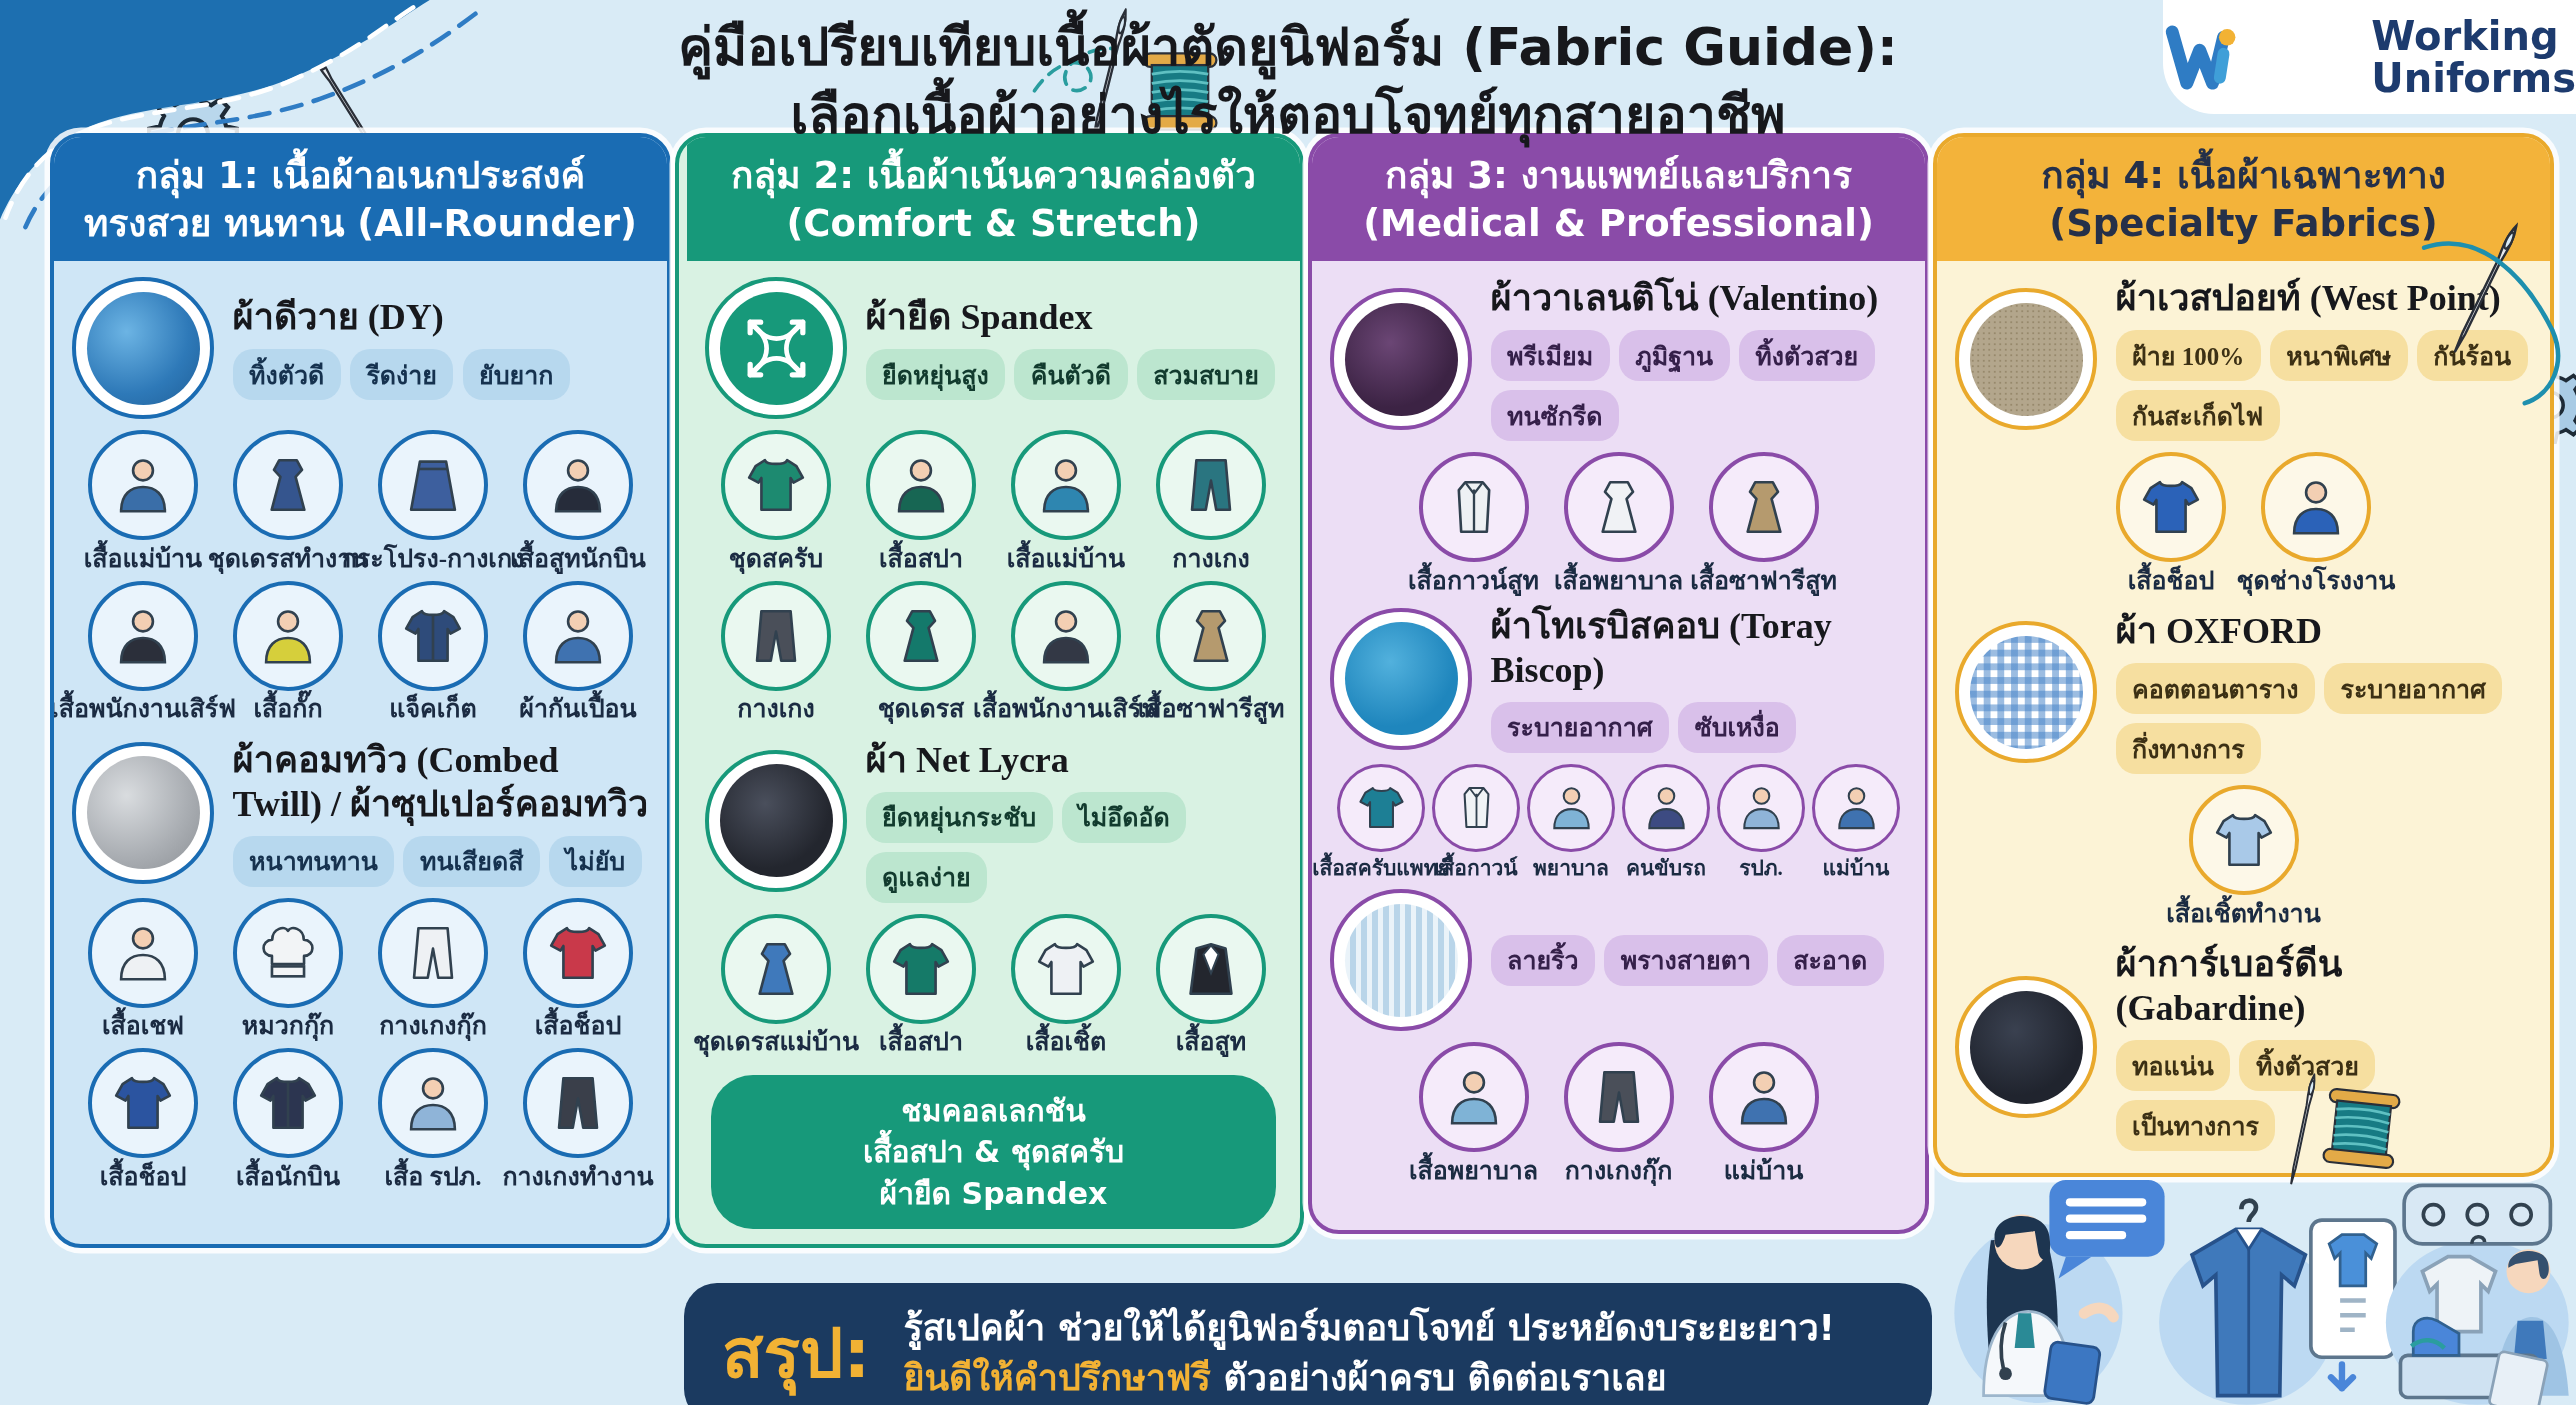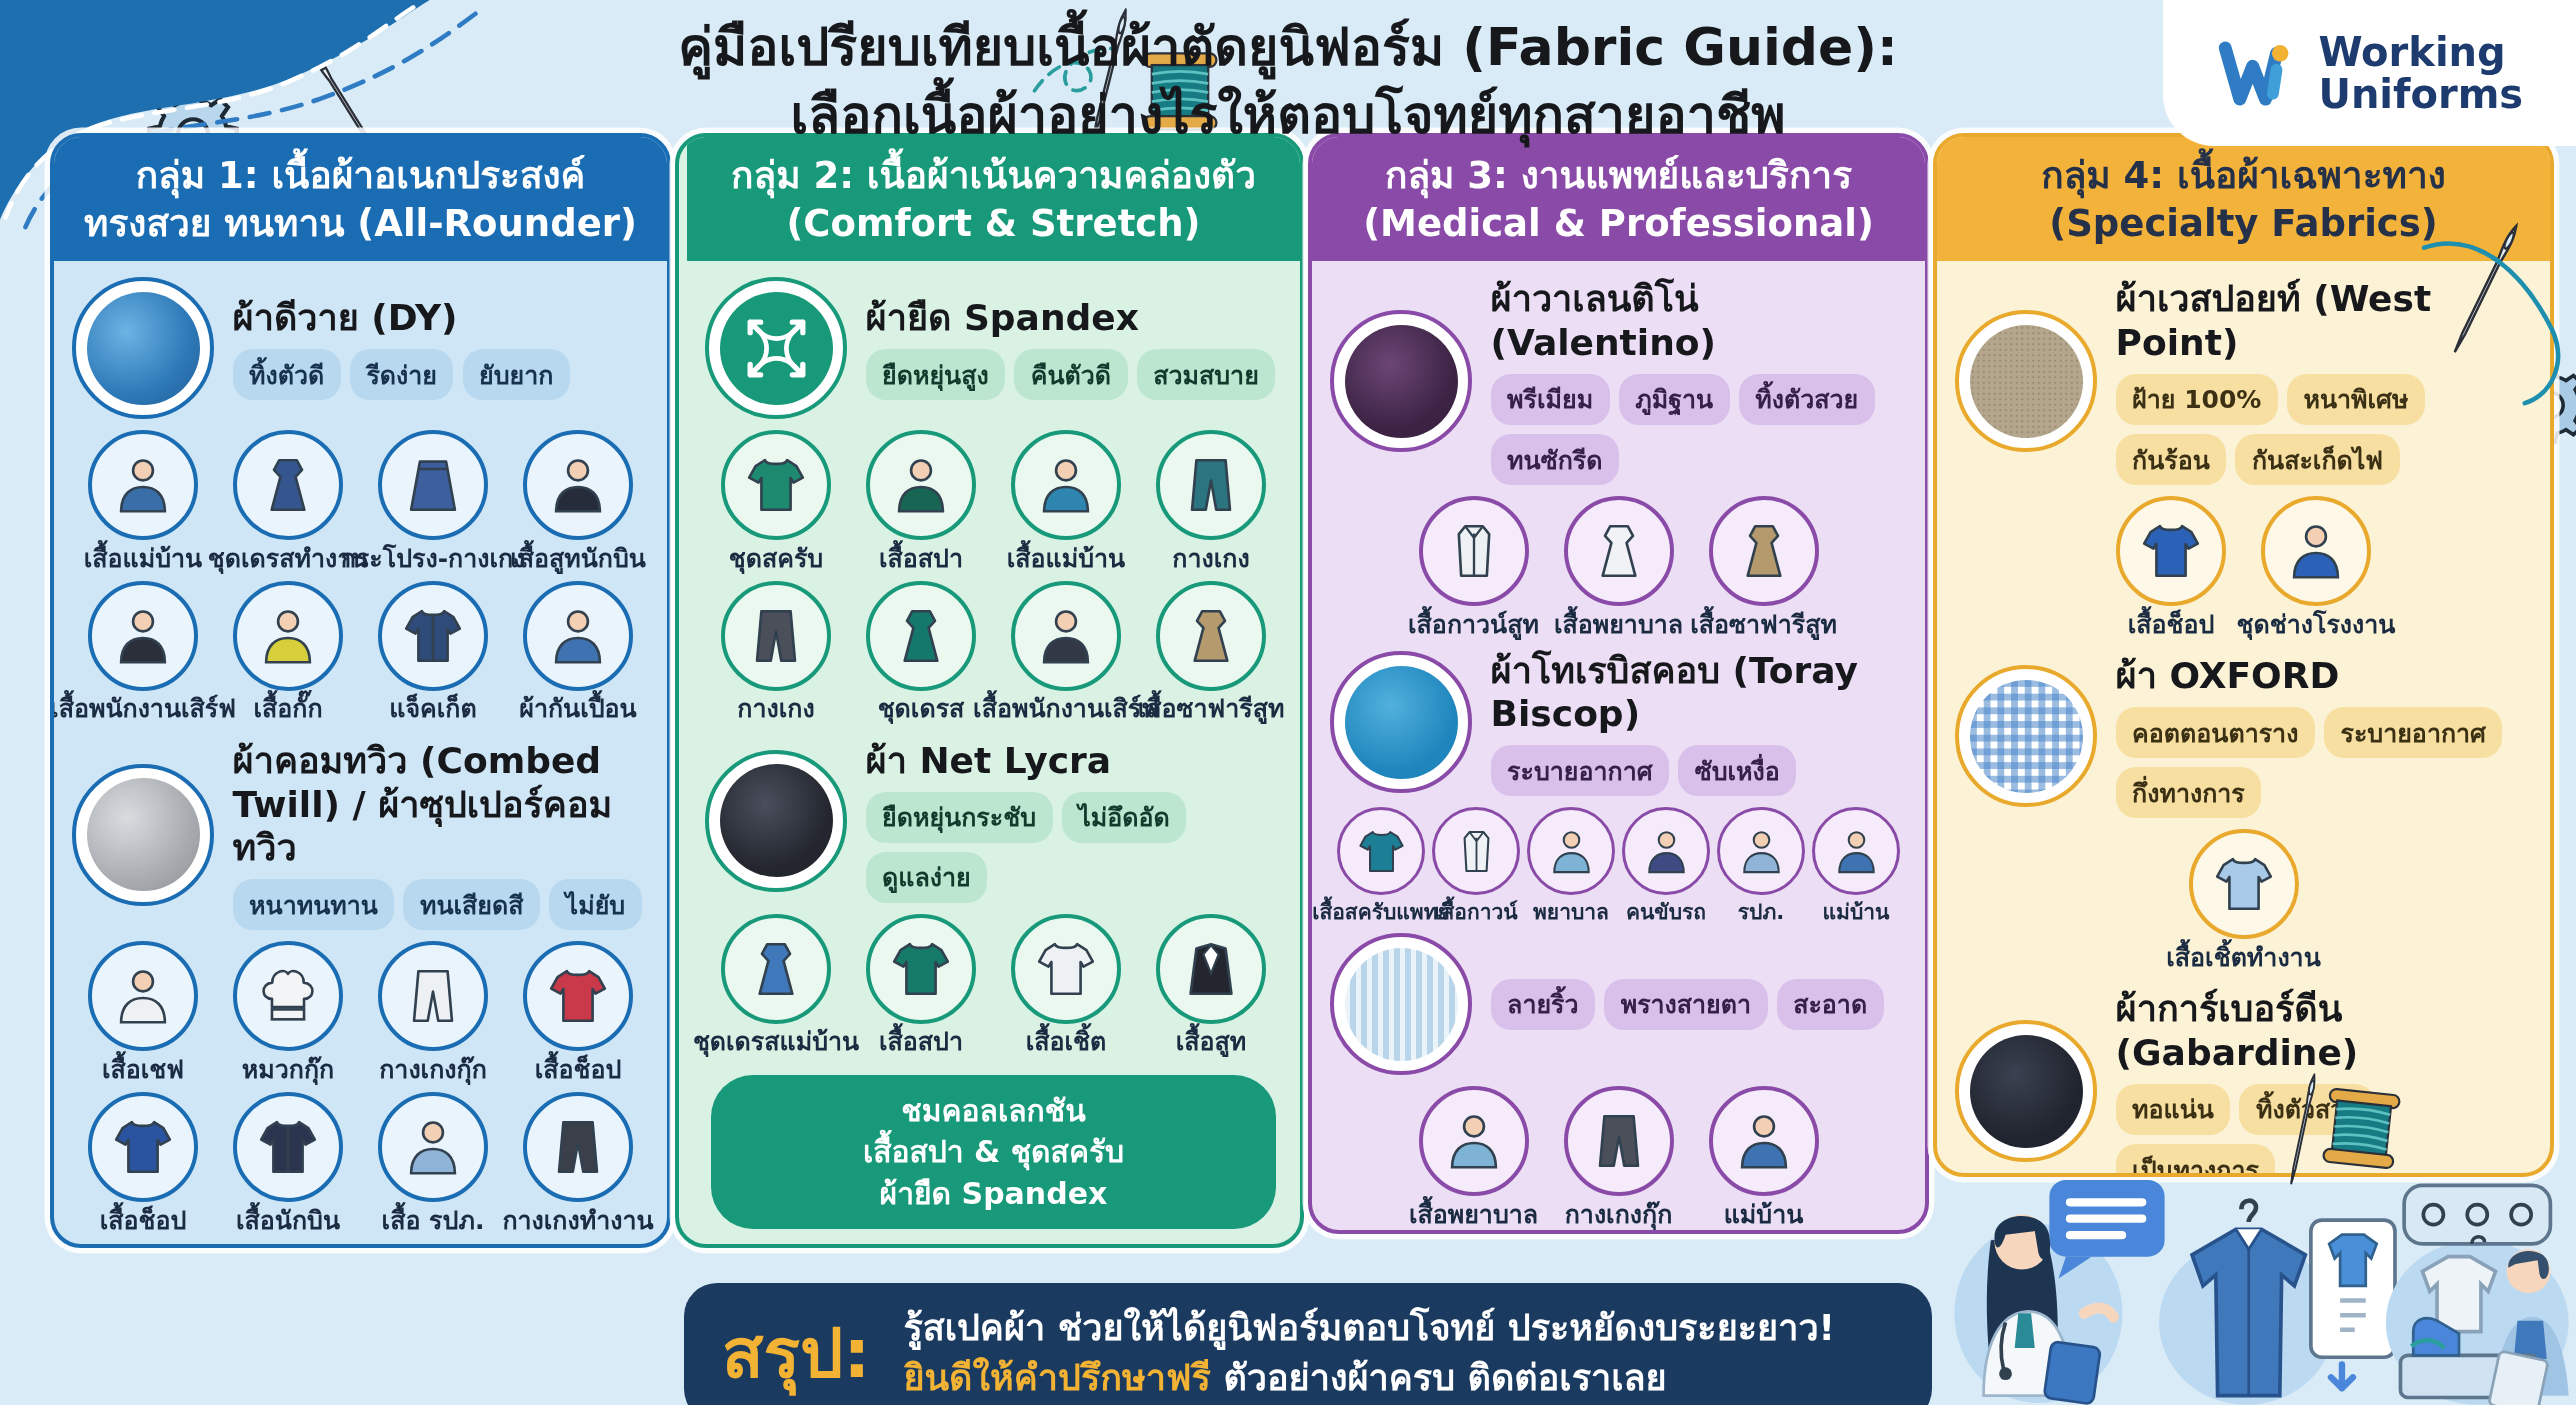--- a/index.html
+++ b/index.html
@@ -2,35 +2,35 @@
 <html style="font-size:14.6px"><head>
 <meta charset="utf-8">
 <style>
   html,body{margin:0;padding:0;}
   .page{position:relative;width:2576px;height:1405px;background:#d9ebf6;overflow:hidden;
         font-family:"DejaVu Sans","Liberation Sans",sans-serif;}
 
   
   .title{position:absolute;top:12.8px;left:50%;transform:translateX(-50%);width:1555px;
          text-align:center;color:#17181c;font-weight:800;font-size:52px;line-height:1.32;z-index:5;}
-  .logo-panel{position:absolute;top:0;right:0;width:413px;height:146px;background:#ffffff;
-              border-radius:0 0 0 51px;display:flex;align-items:center;justify-content:center;gap:14.6px;z-index:6;}
+  .logo-panel{position:absolute;top:0;right:0;width:413px;height:114px;background:#ffffff;
+              border-radius:0 0 0 51px;display:flex;align-items:center;justify-content:space-between;gap:14.6px;z-index:6;}
   .logo-text{color:#1d3b6e;font-weight:800;font-size:40px;line-height:1.05;}
 
   
   .columns{position:absolute;left:50px;top:133px;display:flex;gap:4px;z-index:4;}
   .column{width:613px;background:var(--bbg);border:4.6px solid var(--border);border-radius:31px;
           box-shadow:0 0 0 5.5px rgba(255,255,255,.85);display:flex;flex-direction:column;overflow:hidden;}
   .column:nth-child(1){height:1107px;}
   .column:nth-child(2){height:1107px;padding-left:8px;}
   .column:nth-child(3){height:1093px;}
   .column:nth-child(4){height:1036px;}
   .col-head{background:var(--hbg);color:var(--htext);text-align:center;font-weight:800;
             font-size:37px;line-height:1.3;padding:14.6px 7.3px 12.8px;}
-  .col-body{flex:1;padding:16.5px 11px 3.7px;display:flex;flex-direction:column;}
+  .col-body{flex:1;padding:16.5px 11px 3.7px;display:flex;flex-direction:column;font-family:Liberation Serif, serif;}
   .fabric{margin-bottom:7.3px;}
   .column:nth-child(3) .fabric{margin-bottom:1.8px;}
   .fabric-top{display:flex;align-items:center;gap:18.3px;padding:0 7.3px;}
   .swatch{width:134px;height:134px;border-radius:50%;border:4.6px solid var(--border);background:#fff;
           flex:none;display:flex;align-items:center;justify-content:center;}
   .swatch-inner{width:113px;height:113px;border-radius:50%;display:flex;align-items:center;justify-content:center;}
   .fabric-info{flex:1;min-width:0;}
   .fabric-name{font-size:36px;font-weight:800;color:#17181c;line-height:1.22;margin-bottom:9.1px;}
   .tags{display:flex;flex-wrap:wrap;gap:9.1px;}
   .tag{background:var(--tbg);color:var(--ttext);font-size:25px;font-weight:700;

